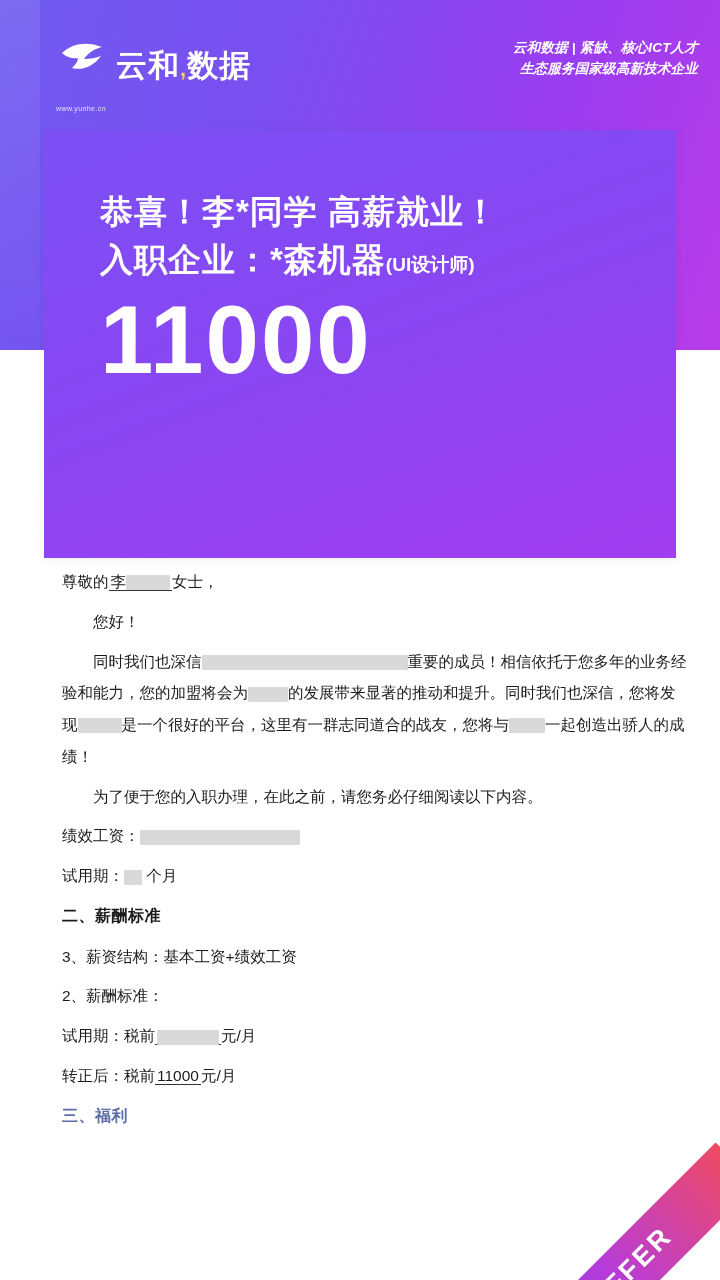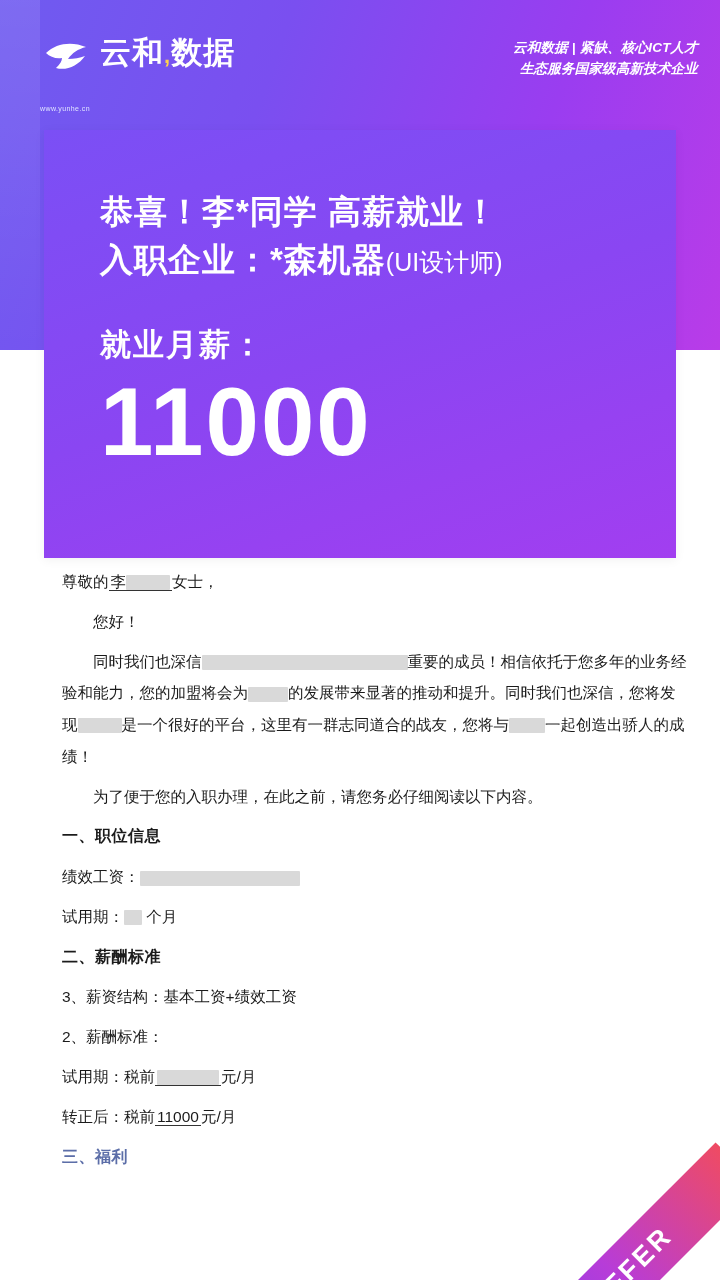--- a/index.html
+++ b/index.html
@@ -39,21 +39,21 @@
     position: absolute;
     top: 0; left: 0;
     width: 720px;
     height: 118px;
     display: flex;
     align-items: center;
     justify-content: space-between;
     padding: 0 22px 0 40px;
     z-index: 5;
   }
-  .logo-wrap { display: flex; align-items: flex-start; gap: 8px; }
+  .logo-wrap { display: flex; align-items: flex-end; gap: 8px; padding-left: 16px; }
   .logo-mark { width: 52px; height: 44px; position: relative; }
   .logo-sub {
     font-size: 7px;
     color: #dfe4ff;
     letter-spacing: 0.4px;
     margin-top: 20px;
     display: block;
   }
   .logo-text {
     color: #ffffff;
@@ -92,22 +92,22 @@
     line-height: 1.45;
   }
   .hero-line2 {
     color: #ffffff;
     font-size: 33px;
     font-weight: bold;
     letter-spacing: 1px;
     line-height: 1.45;
   }
   .hero-line2 .role {
-    font-size: 25px;
-    font-weight: normal;
+    font-size: 19px;
+    font-weight: bold;
     letter-spacing: 0;
   }
   .hero-salary-label {
     margin-top: 40px;
     color: #ffffff;
     font-size: 31px;
     font-weight: bold;
     letter-spacing: 2px;
   }
   .hero-salary-value {
@@ -197,39 +197,37 @@
       <div>云和数据 | 紧缺、核心ICT人才</div>
       <div>生态服务国家级高新技术企业</div>
     </div>
   </div>
 
   <div class="hero-card">
     <div class="hero-line1">恭喜！李*同学 高薪就业！</div>
     <div class="hero-line2">
       <span>入职企业：*森机器</span><span class="role">(UI设计师)</span>
     </div>
-    <div class="hero-salary-label">就业月薪：</div>
     <div class="hero-salary-value">11000</div>
   </div>
 
   <div class="letter">
 
     <p>
       <span>尊敬的</span><span class="ul"><span>李</span><span class="blank" style="width:44px"></span></span><span>女士，</span>
     </p>
 
     <p class="indent">您好！</p>
 
     <p class="indent">
       <span>同时我们也深信</span><span class="blank" style="width:206px"></span><span>重要的成员！相信依托于您多年的业务经验和能力，您的加盟将会为</span><span class="blank" style="width:40px"></span><span>的发展带来显著的推动和提升。同时我们也深信，您将发现</span><span class="blank" style="width:44px"></span><span>是一个很好的平台，这里有一群志同道合的战友，您将与</span><span class="blank" style="width:36px"></span><span>一起创造出骄人的成绩！</span>
     </p>
 
     <p class="indent">为了便于您的入职办理，在此之前，请您务必仔细阅读以下内容。</p>
 
-    <p class="section-title">一、职位信息</p>
 
 
     <p class="row">
       <span>绩效工资：</span><span class="blank" style="width:160px"></span>
     </p>
 
     <p class="row">
       <span>试用期：</span><span class="blank" style="width:18px"></span>
       <span>个月</span>
     </p>

